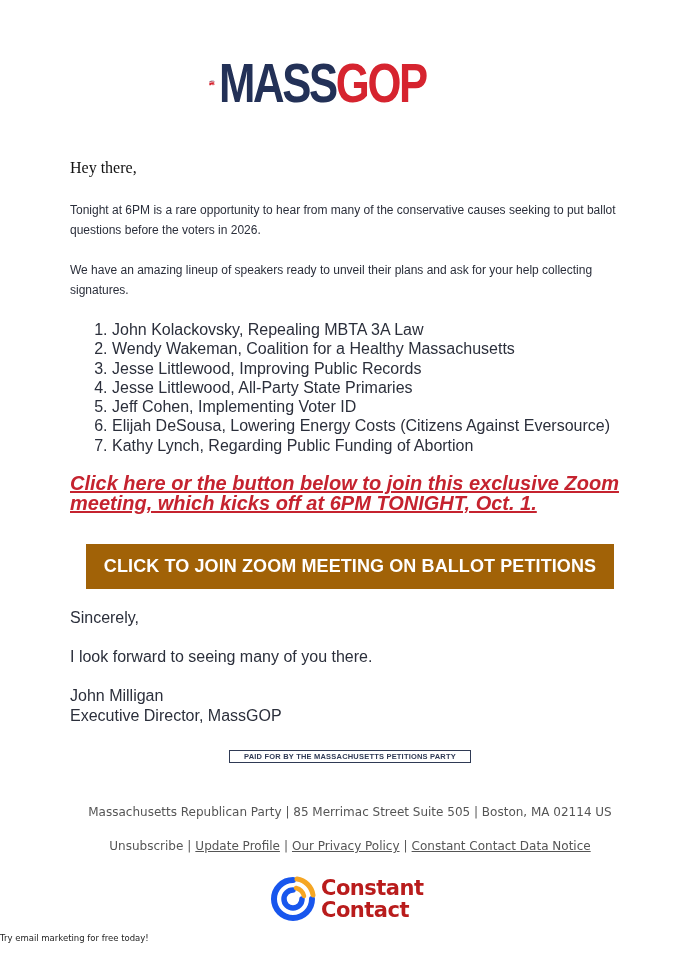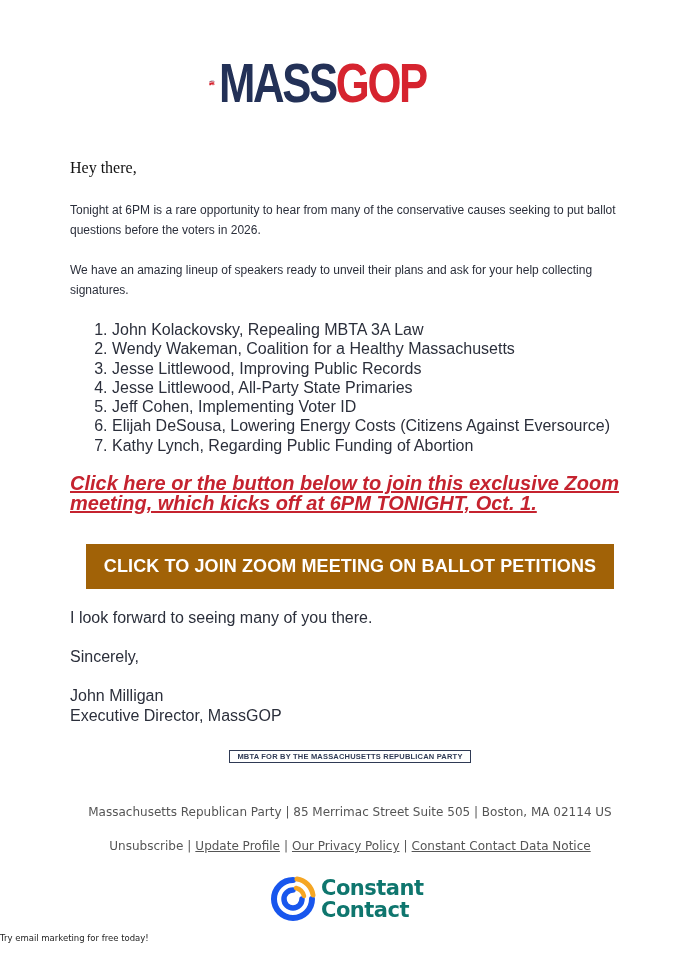--- a/index.html
+++ b/index.html
@@ -29,21 +29,21 @@
   .paid-for { position: absolute; left: 229px; top: 750px; width: 240px; height: 11px; border: 1.5px solid #2f3a55; font-size: 7.5px; font-weight: bold; color: #2f3a55; display: flex; align-items: center; justify-content: center; letter-spacing: 0.2px; white-space: nowrap; }
 
   .footer-address { position: absolute; left: 0; top: 805px; width: 700px; text-align: center; font-family: "DejaVu Sans", sans-serif; font-size: 12px; color: #555; }
   .footer-links { position: absolute; left: 0; top: 839px; width: 700px; text-align: center; font-family: "DejaVu Sans", sans-serif; font-size: 12px; color: #555; }
   .footer-links a { color: #555; text-decoration: underline; }
   .footer-links a.plain { text-decoration: none; }
   .sep { margin: 0 4px; }
 
   .cc-logo { position: absolute; left: 270px; top: 876px; display: flex; align-items: center; }
   .cc-logo svg { width: 46px; height: 46px; }
-  .cc-text { margin-left: 5px; font-family: "DejaVu Sans", sans-serif; font-weight: bold; color: #0f766e; font-size: 21px; line-height: 22px; letter-spacing: -0.5px; }
+  .cc-text { margin-left: 5px; font-family: "DejaVu Sans", sans-serif; font-weight: bold; color: #b91c1c; font-size: 21px; line-height: 22px; letter-spacing: -0.5px; }
   .cc-tagline { position: absolute; left: 0; top: 933px; width: 700px; text-align: left; font-family: "DejaVu Sans", sans-serif; font-size: 8.5px; color: #222; }
 </style>
 </head>
 <body>
 
 <div class="logo">
   <svg class="mark" viewBox="0 0 80 66">
     <path d="M4 20 C8 4 40 0 74 6 L74 12 C50 8 20 10 4 20 Z" fill="#233157"></path>
     <path d="M4 20 C20 10 50 8 74 12 L74 18 C50 14 24 18 6 28 Z" fill="#d6242f"></path>
     <path d="M6 28 C24 18 50 14 74 18 L74 24 C50 20 26 24 8 34 Z" fill="#ffffff"></path>
@@ -65,29 +65,29 @@
     <li>Jeff Cohen, Implementing Voter ID</li>
     <li>Elijah DeSousa, Lowering Energy Costs (Citizens Against Eversource)</li>
     <li>Kathy Lynch, Regarding Public Funding of Abortion</li>
   </ol>
   <a class="cta-link" href="#">Click here or the button below to join this exclusive Zoom meeting, which kicks off at 6PM TONIGHT, Oct. 1.</a>
 </div>
 
 <a class="cta-button" href="#">CLICK TO JOIN ZOOM MEETING ON BALLOT PETITIONS</a>
 
 <div class="closing">
+  <p>Sincerely,</p>
   <p>I look forward to seeing many of you there.</p>
-  <p>Sincerely,</p>
   <div class="sig">
     <p>John Milligan</p>
     <p>Executive Director, MassGOP</p>
   </div>
 </div>
 
-<div class="paid-for">MBTA FOR BY THE MASSACHUSETTS REPUBLICAN PARTY</div>
+<div class="paid-for">PAID FOR BY THE MASSACHUSETTS PETITIONS PARTY</div>
 
 <div class="footer-address">Massachusetts Republican Party | 85 Merrimac Street Suite 505 | Boston, MA 02114 US</div>
 
 <div class="footer-links">
   <a class="plain" href="#">Unsubscribe</a><span class="sep">|</span><a href="#">Update Profile</a><span class="sep">|</span><a href="#">Our Privacy Policy</a><span class="sep">|</span><a href="#">Constant Contact Data Notice</a>
 </div>
 
 <a class="cc-logo" href="#" style="text-decoration:none;">
   <svg viewBox="0 0 46 46">
     <path d="M23 4 A19 19 0 1 0 42 23" fill="none" stroke="#1856ed" stroke-width="6" stroke-linecap="round"></path>

